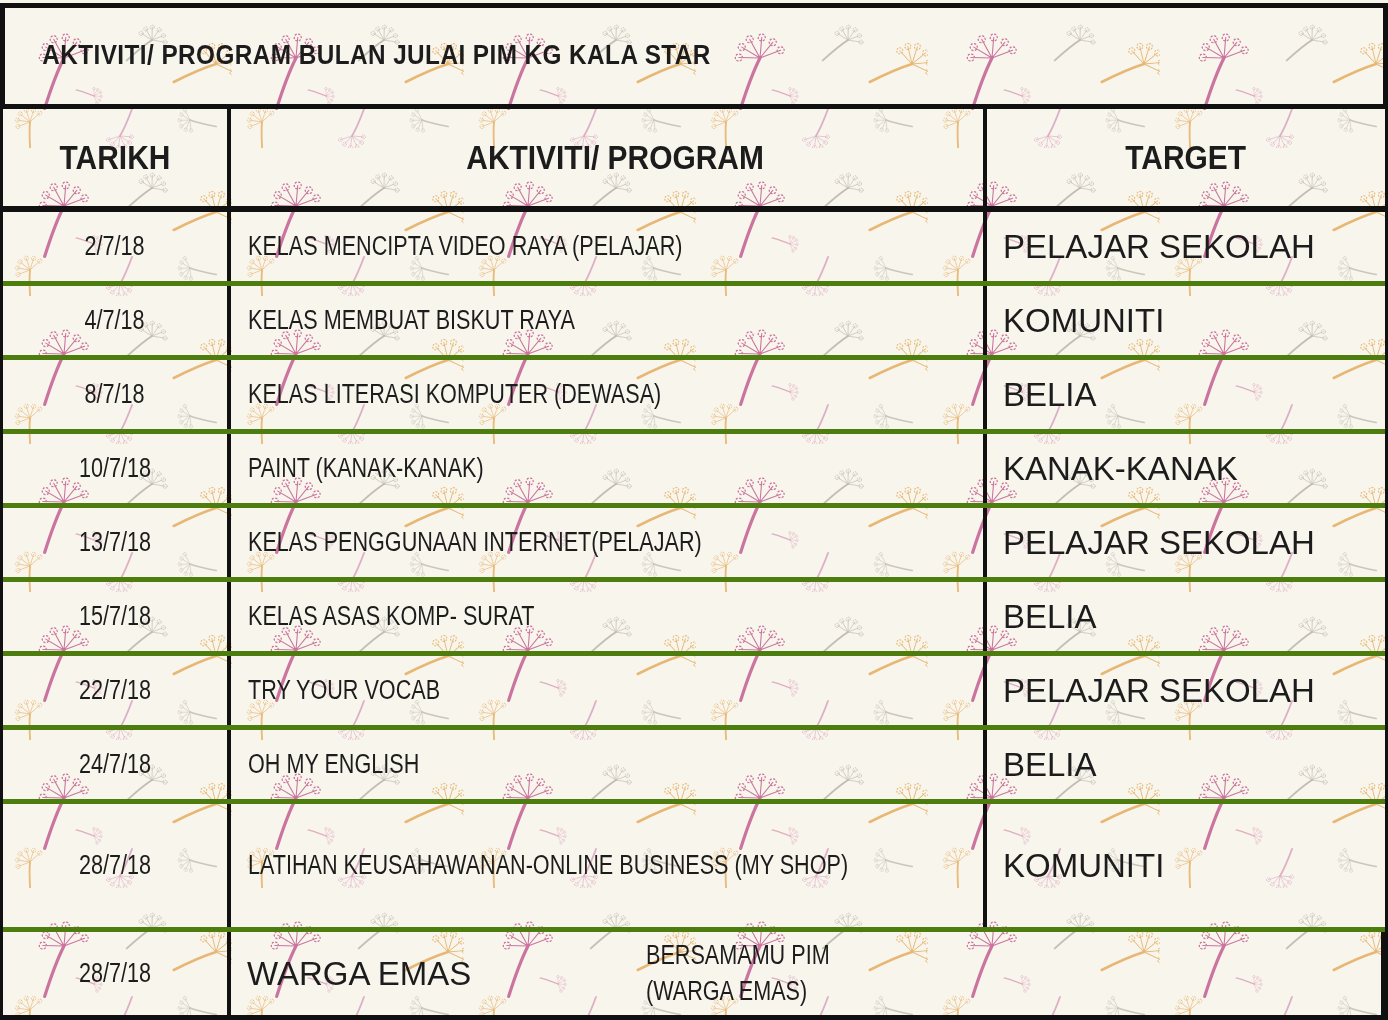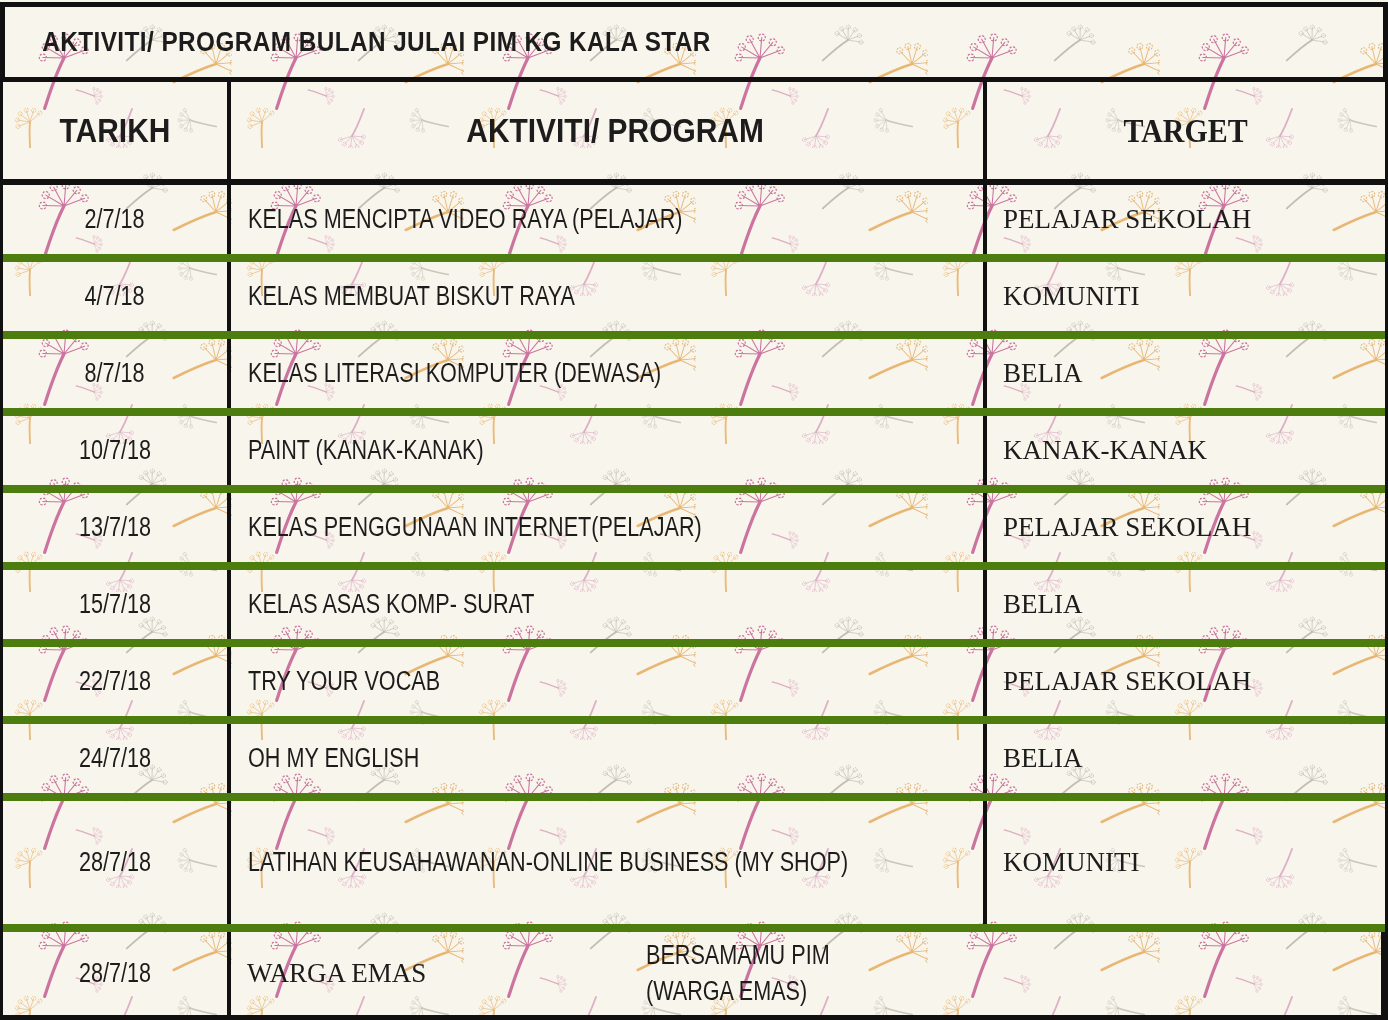--- a/index.html
+++ b/index.html
@@ -19,38 +19,38 @@
   .title-text{
     font-size:27px; font-weight:bold; letter-spacing:.5px;
     display:inline-block; transform:scaleX(.9); transform-origin:50% 50%;
     white-space:nowrap;
   }
   .tbl{
     box-sizing:border-box; flex:0 0 auto;
     border-left:3px solid #111; border-right:3px solid #111; border-bottom:5px solid #111;
     display:flex; flex-direction:column;
   }
-  .row{display:flex; flex-direction:row; border-bottom:8px solid #4d7c0f;}
+  .row{display:flex; flex-direction:row; border-bottom:5px solid #4d7c0f;}
   .row.header{height:97px; border-bottom:6px solid #111;}
   .row.body{height:69px;}
   .row.tall{height:123px;}
   .row.last{height:83px; border-bottom:none;}
   .cell{box-sizing:border-box; display:flex; align-items:center; overflow:hidden;}
   .c1{width:228px; border-right:4px solid #111; justify-content:center;}
   .c2{flex:1; border-right:4px solid #111; padding-left:17px; justify-content:flex-start;}
-  .c3{width:398px; padding-left:16px; justify-content:flex-start;font-family:Liberation Serif, serif;}
+  .c3{width:398px; padding-left:16px; justify-content:flex-start;}
   .header .c1,.header .c3{justify-content:center; padding-left:0;text-align:center;}
   .header .c2{justify-content:center; padding-left:4px;margin-left:12px;}
   .hd{font-size:34px; font-weight:bold; display:inline-block;
       transform:scaleX(.88); transform-origin:50% 50%; white-space:nowrap;}
   .cond{font-size:27px; display:inline-block; transform:scaleX(.8);
         transform-origin:0 50%; white-space:nowrap; letter-spacing:0;}
   .cond.cc{transform-origin:50% 50%;}
   .cond.pre{white-space:pre-line; line-height:1.3;}
-  .tgt{font-size:27px; white-space:nowrap;}
+  .tgt{font-size:33px; white-space:nowrap;}
   .bottom-strip{flex:1; background:#8c8c8c;}
 </style>
 </head>
 <body>
 
 <div class="slide">
 
   <svg class="bg" width="1388" height="1020" viewBox="0 0 1388 1020" aria-hidden="true">
     <defs>
       <g id="fl" fill="none" stroke="currentColor" stroke-linecap="round">

